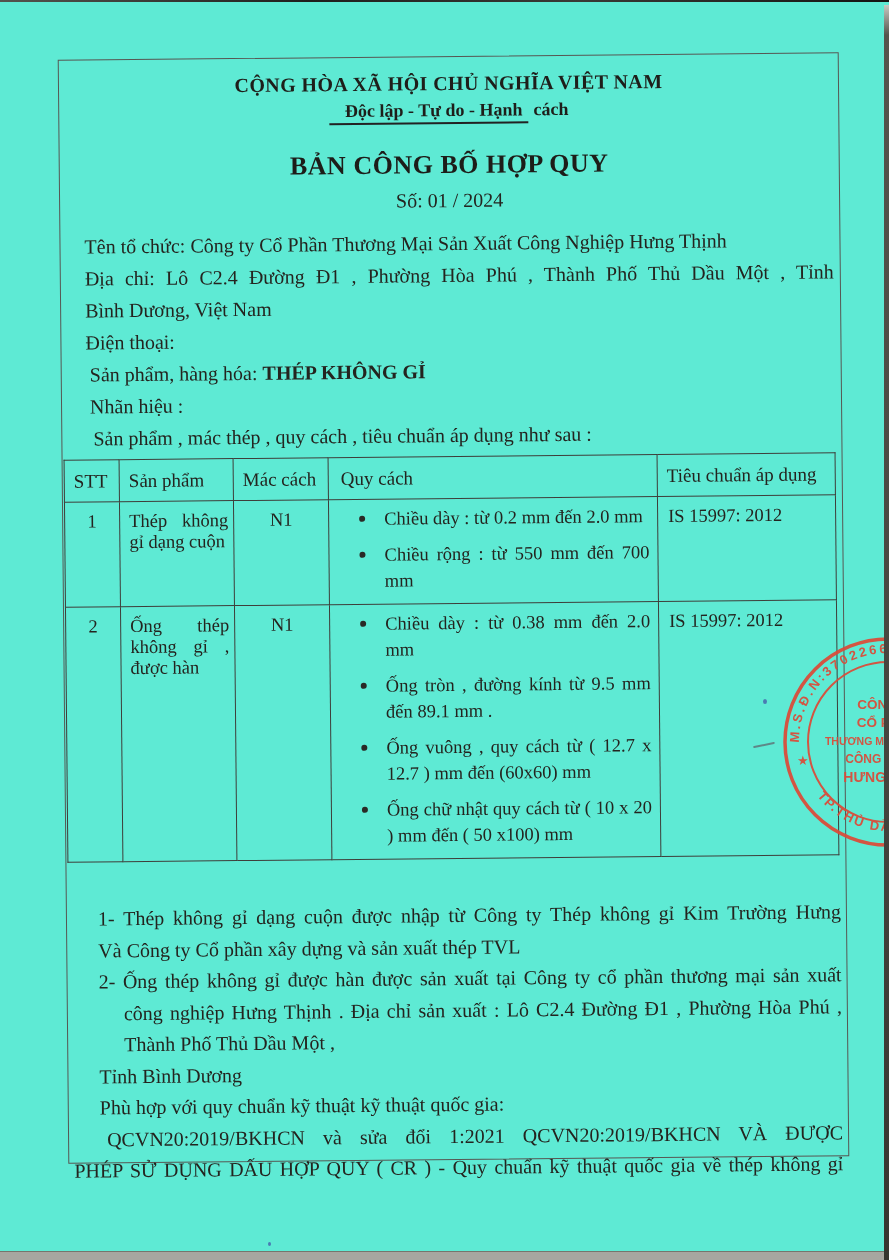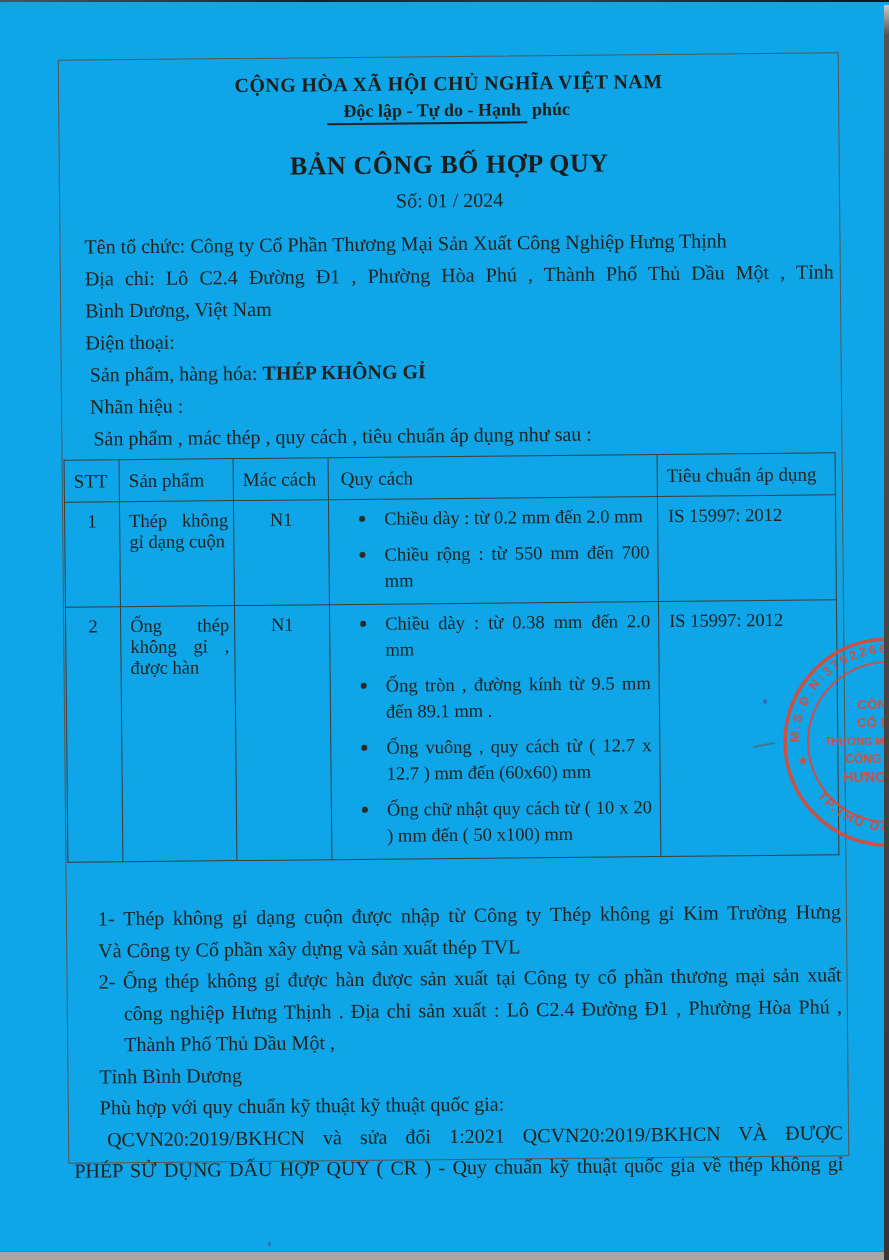--- a/index.html
+++ b/index.html
@@ -5,21 +5,21 @@
   html,body{margin:0;padding:0;}
   body{
     width:889px;height:1260px;
     background:#ffffff;
     font-family:"Liberation Serif","DejaVu Serif",serif;
     color:#24241f;
     -webkit-font-smoothing:antialiased;
   }
   .page{
     position:relative;width:889px;height:1260px;
-    background:#0ea5e9;overflow:hidden;
+    background:#5eead4;overflow:hidden;
   }
   
   .scan-top{position:absolute;left:0;top:0;width:889px;height:2px;
     background:linear-gradient(90deg,#54544e,#1f1f1d 35%,#3a3a36 65%,#141412);}
   .scan-right{position:absolute;right:0;top:5px;width:5px;height:1255px;
     background:linear-gradient(180deg,#c9c9c2 0,#55544c 30px,#45443e 60%,#36352f);z-index:30;}
   .scan-bottom{position:absolute;left:0;top:1251px;width:889px;height:9px;
     background:#a7a6a0;border-top:1px solid #76756c;z-index:29;}
   .speck{position:absolute;border-radius:50%;background:#4456a8;opacity:.75;}
   .speck.s1{left:763px;top:699px;width:4px;height:5px;}
@@ -95,21 +95,21 @@
 
 <div class="page">
 
   <div class="scan-top"></div>
 
   <div class="frame">
 
     <div class="head">
       <div class="national-title">CỘNG HÒA XÃ HỘI CHỦ NGHĨA VIỆT NAM</div>
       <div class="motto">
-        <span class="u">Độc lập - Tự do - Hạnh</span><span class="tail">phúc</span>
+        <span class="u">Độc lập - Tự do - Hạnh</span><span class="tail">cách</span>
       </div>
       <div class="doc-title">BẢN CÔNG BỐ HỢP QUY</div>
       <div class="doc-number">Số: 01 / 2024</div>
     </div>
 
     <div class="info">
       <div class="row">Tên tổ chức: Công ty Cổ Phần Thương Mại Sản Xuất Công Nghiệp Hưng Thịnh</div>
       <div class="row stretch">Địa chỉ: Lô C2.4 Đường Đ1 , Phường Hòa Phú , Thành Phố Thủ Dầu Một , Tỉnh</div>
       <div class="row">Bình Dương, Việt Nam</div>
       <div class="row">Điện thoại:</div>

